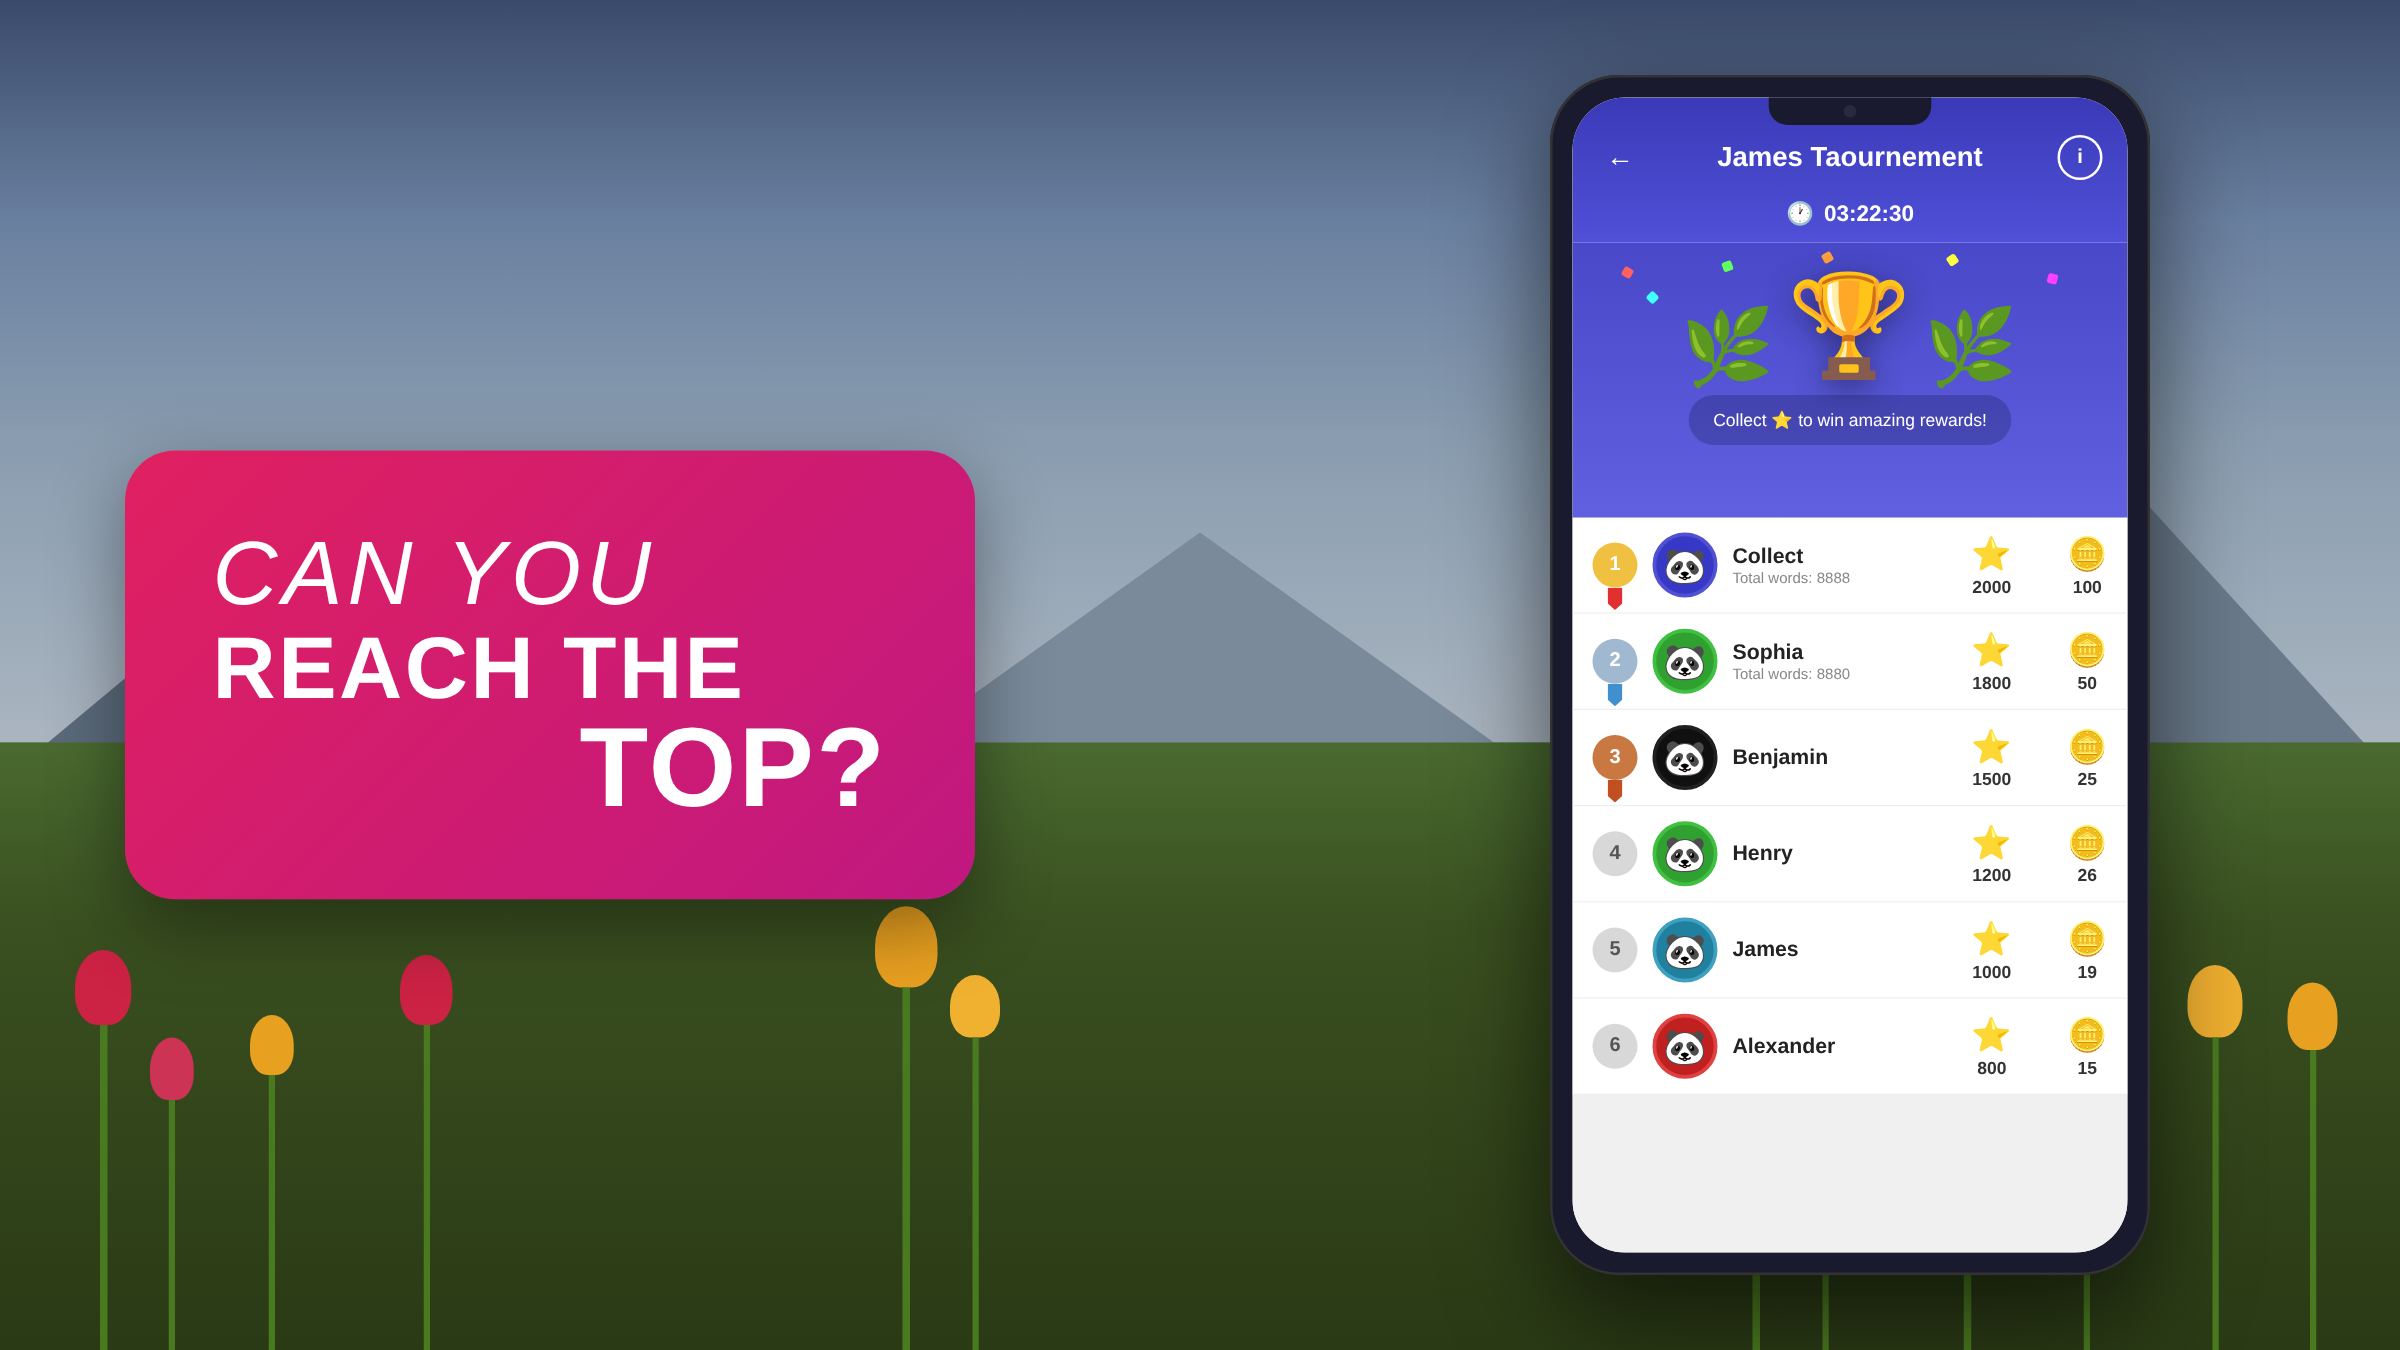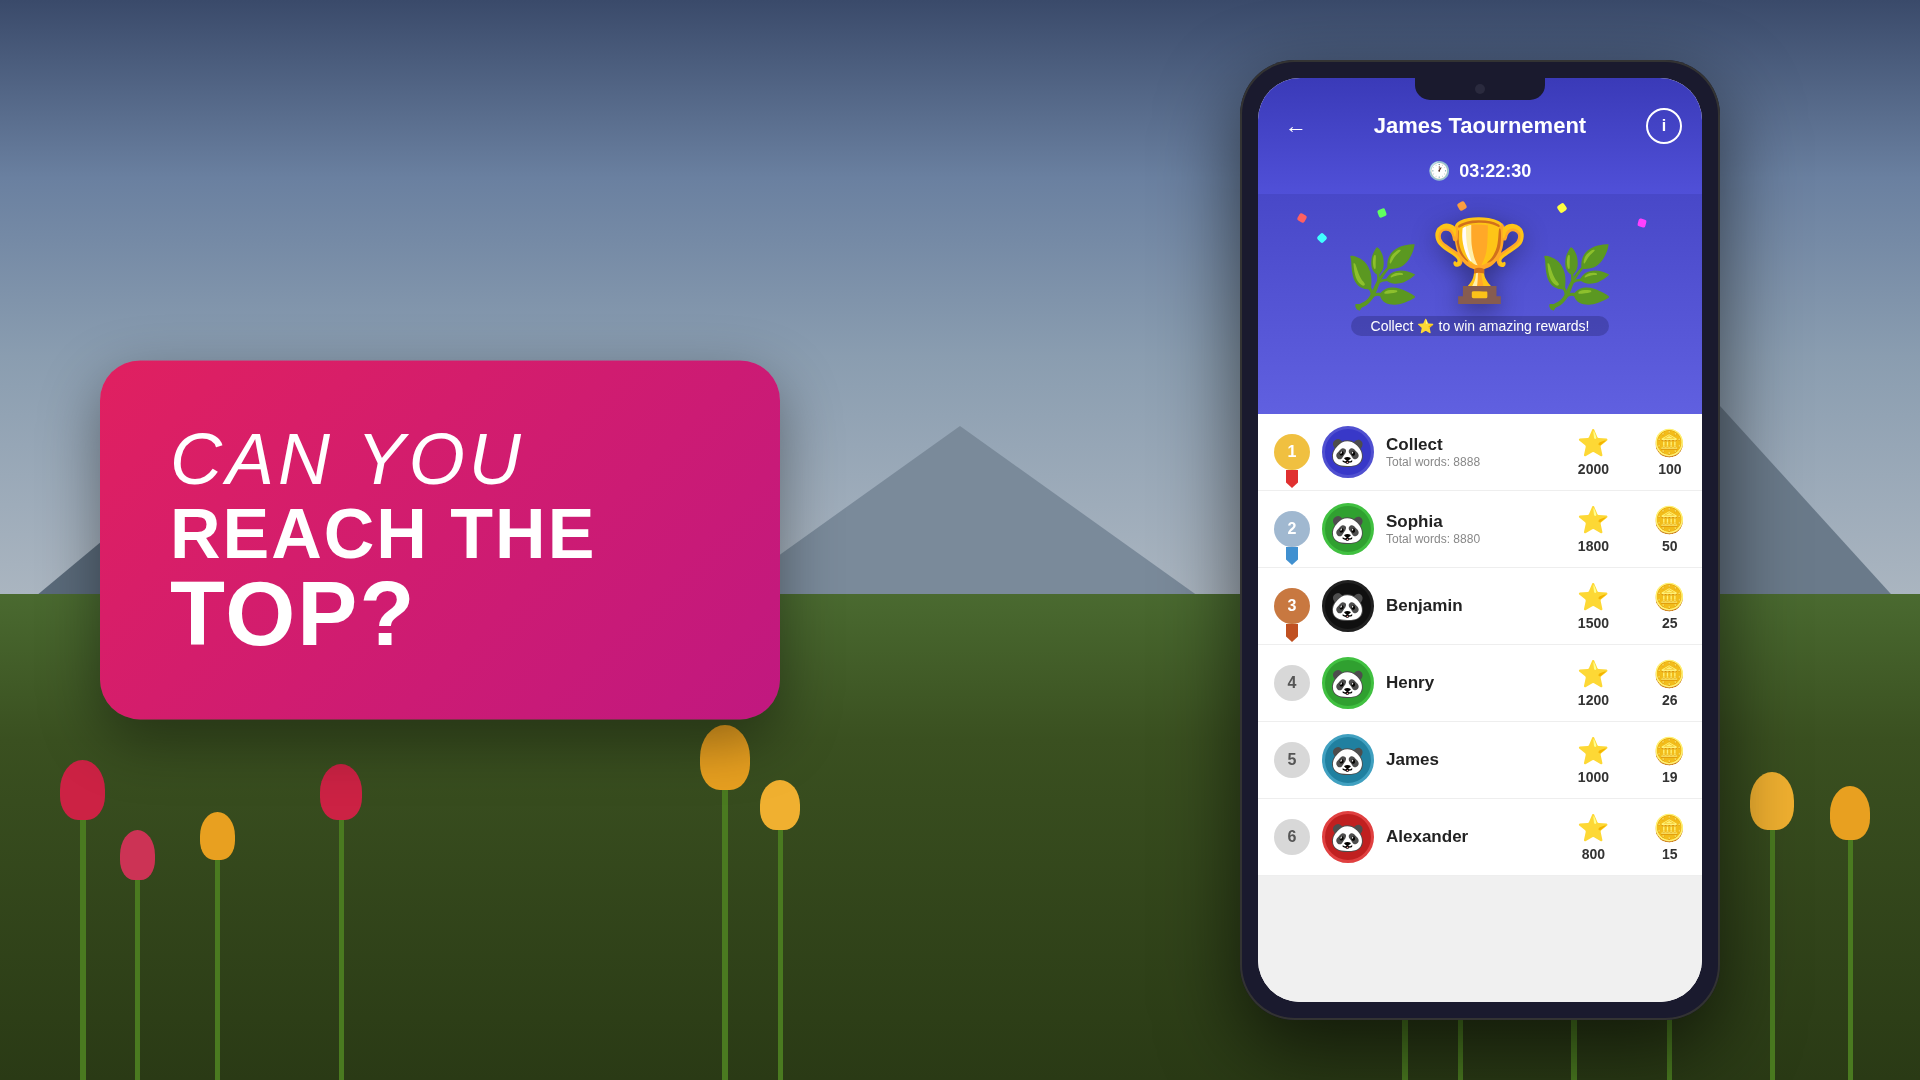--- a/index.html
+++ b/index.html
@@ -135,20 +135,21 @@
       line-height: 1;
     }
 
     .promo-line3 {
       font-size: 90px;
       font-weight: 900;
       color: white;
       letter-spacing: 2px;
       text-transform: uppercase;
       line-height: 1;
+      text-align: right;
     }
 
     
     .phone-wrapper {
       position: absolute;
       right: 200px;
       top: 50%;
       transform: translateY(-50%);
       z-index: 10;
     }
@@ -289,21 +290,21 @@
       line-height: 1;
     }
 
     .main-trophy {
       text-align: center;
     }
 
     .collect-banner {
       background: rgba(0,0,30,0.2);
       border-radius: 20px;
-      padding: 2px 20px;
+      padding: 12px 20px;
       color: white;
       font-size: 14px;
       text-align: left;
       margin-top: 8px;
     }
 
     
     .leaderboard {
       flex: 1;
       background: #f0f0f0;

